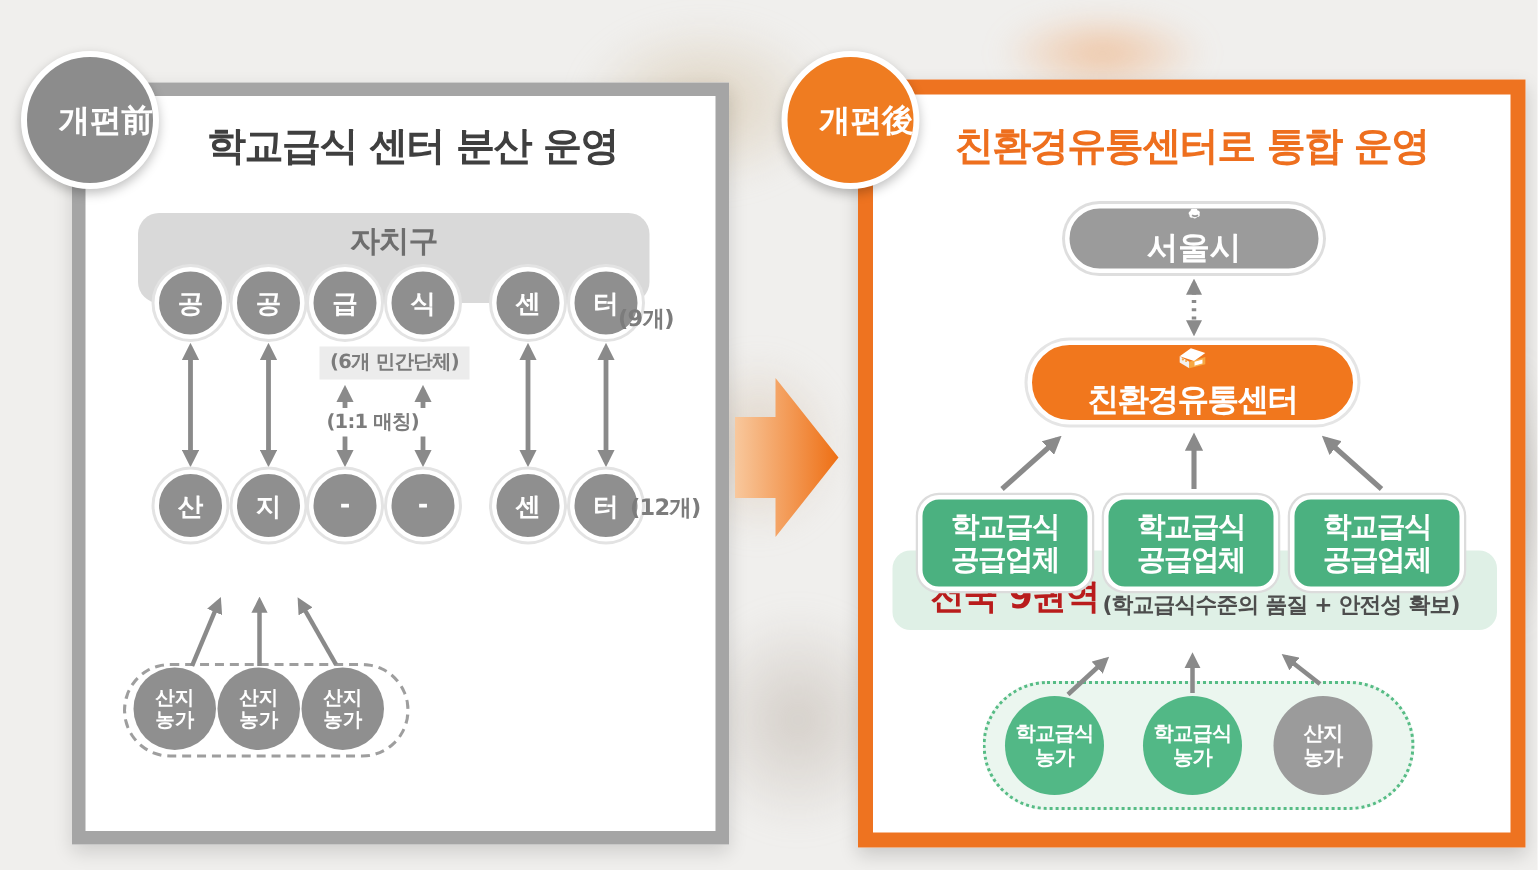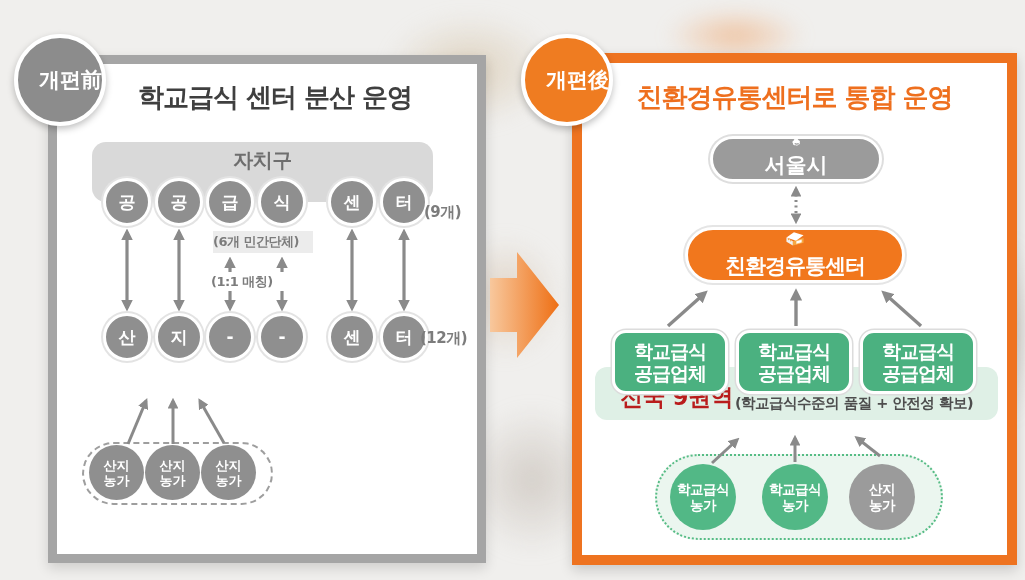--- a/index.html
+++ b/index.html
@@ -34,21 +34,21 @@
              display:flex; justify-content:center; }
   .bar-gu   { left:92px; top:142px; height:60px; align-items:flex-start; padding-top:5px; }
   .bar-base { left:92px; top:336px; height:58px; align-items:flex-end; padding-bottom:5px; }
 
   .node-circle { position:absolute; width:48px; height:48px; border-radius:50%; background:#8f8f8f;
                  border:3px solid #fff; box-shadow:0 0 0 2px #e3e3e3; z-index:5;
                  display:flex; align-items:center; justify-content:center;
                  color:#fff; font-weight:800; font-size:17px; }
   .count { position:absolute; color:#7c7c7c; font-weight:700; font-size:15px; z-index:5; letter-spacing:-0.5px; }
 
-  .mid-label { position:absolute; z-index:6; color:#7c7c7c; font-weight:600; letter-spacing:-0.5px; }
+  .mid-label { position:absolute; z-index:6; color:#7c7c7c; font-weight:600; text-align:center; letter-spacing:-0.5px; }
   .label-orgs  { left:213px; top:231px; width:100px; height:22px; line-height:22px; font-size:13px; background:#ececec; }
   .label-match { left:211px; top:272px; width:75px;  height:19px; line-height:19px; font-size:13px; background:#fff; }
 
   .farm-pill { position:absolute; left:82px; top:442px; width:191px; height:63px;
                border:2px dashed #9e9e9e; border-radius:34px; z-index:2; }
   .farm-circle { position:absolute; width:55px; height:55px; border-radius:50%; background:#8f8f8f; z-index:5;
                  display:flex; flex-direction:column; align-items:center; justify-content:center;
                  color:#fff; font-weight:800; font-size:13px; line-height:15px; }
 
   .pill { position:absolute; border:3px solid #fff; display:flex; align-items:center; justify-content:center;
@@ -147,21 +147,21 @@
   <div class="title title-before">학교급식 센터 분산 운영</div>
 
   <div class="graybar bar-gu">자치구</div>
 
   <div class="node-circle" style="left:103px; top:178px;">공</div>
   <div class="node-circle" style="left:155px; top:178px;">공</div>
   <div class="node-circle" style="left:206px; top:178px;">급</div>
   <div class="node-circle" style="left:258px; top:178px;">식</div>
   <div class="node-circle" style="left:328px; top:178px;">센</div>
   <div class="node-circle" style="left:380px; top:178px;">터</div>
-  <div class="count" style="left:424px; top:203px;">(9개)</div>
+  <div class="count" style="left:412px; top:203px;">(9개)</div>
 
   <div class="mid-label label-orgs">(6개 민간단체)</div>
   <div class="mid-label label-match">(1:1 매칭)</div>
 
   <div class="node-circle" style="left:103px; top:313px;">산</div>
   <div class="node-circle" style="left:155px; top:313px;">지</div>
   <div class="node-circle" style="left:206px; top:313px;">-</div>
   <div class="node-circle" style="left:258px; top:313px;">-</div>
   <div class="node-circle" style="left:328px; top:313px;">센</div>
   <div class="node-circle" style="left:380px; top:313px;">터</div>

